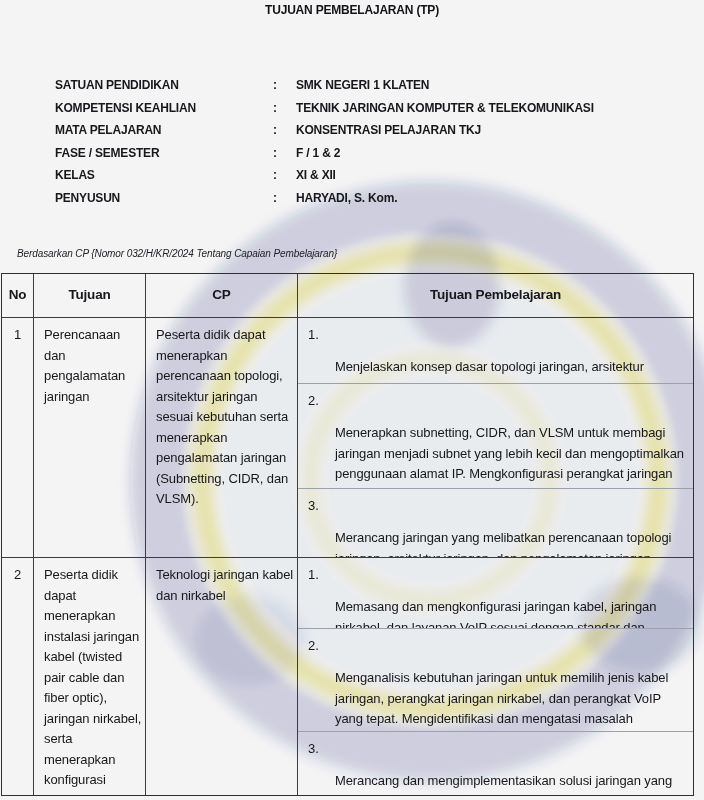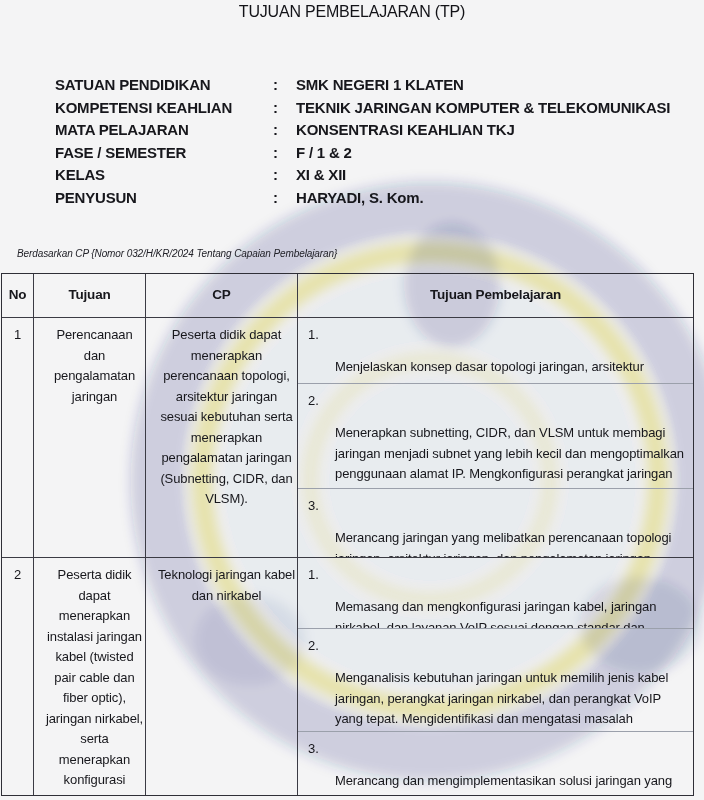--- a/index.html
+++ b/index.html
@@ -12,45 +12,45 @@
   }
   .page{position:relative;width:704px;height:800px;overflow:hidden;background:#f4f4f5;}
 
   
   .watermark{position:absolute;left:0;top:0;width:704px;height:800px;z-index:0;pointer-events:none;}
 
   .content{position:relative;z-index:1;}
 
   .doc-title{
     position:absolute;top:3px;left:0;width:704px;
-    text-align:center;font-size:16px;font-weight:400;letter-spacing:-0.2px;color:#121217;
+    text-align:center;font-size:12px;font-weight:700;letter-spacing:-0.2px;color:#121217;
   }
 
   .meta{position:absolute;top:74px;left:55px;display:grid;grid-template-columns:218px 23px auto;}
   .meta .mrow{display:contents;}
-  .meta span{display:block;height:22.6px;line-height:22.6px;font-size:15px;font-weight:700;letter-spacing:-0.2px;white-space:nowrap;}
+  .meta span{display:block;height:22.6px;line-height:22.6px;font-size:12px;font-weight:700;letter-spacing:-0.2px;white-space:nowrap;}
 
   .note{
     position:absolute;top:248px;left:5px;
     font-size:10px;font-style:italic;letter-spacing:-0.1px;color:#222229;white-space:nowrap;margin-left:12px;
   }
 
   .doc-table{
     position:absolute;top:273px;left:1px;width:691px;
     display:grid;grid-template-columns:32px 112px 152px 1fr;grid-template-rows:44px 240px 237px;
     border:1.6px solid #2f2f37;
     box-sizing:content-box;
     background:transparent;
     font-size:13px;line-height:20.5px;letter-spacing:-0.1px;
   }
   .cell{border-right:1px solid #3b3b44;border-bottom:1px solid #3b3b44;box-sizing:border-box;overflow:hidden;}
   .cell.lastcol{border-right:none;}
   .cell.lastrow{border-bottom:none;}
   .th{display:flex;align-items:center;justify-content:center;font-weight:700;font-size:13.5px;letter-spacing:-0.2px;}
-  .td{padding:7px 0 0 10px;text-align:center;}
+  .td{padding:7px 0 0 10px;}
   .td-no{padding:7px 0 0 0;text-align:center;}
   .tp-cell{padding:0;}
   .tp-item{display:flex;box-sizing:border-box;padding:7px 6px 0 10px;border-bottom:1px solid #9ba0ab;overflow:hidden;}
   .tp-item.last{border-bottom:none;}
   .tp-num{width:27px;flex:0 0 27px;}
   .tp-text{flex:1;margin-top:32px;}
   .h66{height:66px}.h105{height:105px}.h69{height:69px}
   .h71{height:71px}.h103{height:103px}.h63{height:63px}
 </style>
 </head>
@@ -86,21 +86,21 @@
         <span>SMK NEGERI 1 KLATEN</span>
       </div>
       <div class="mrow">
         <span>KOMPETENSI KEAHLIAN</span>
         <span>:</span>
         <span>TEKNIK JARINGAN KOMPUTER &amp; TELEKOMUNIKASI</span>
       </div>
       <div class="mrow">
         <span>MATA PELAJARAN</span>
         <span>:</span>
-        <span>KONSENTRASI KEAHLIAN TKJ</span>
+        <span>KONSENTRASI PELAJARAN TKJ</span>
       </div>
       <div class="mrow">
         <span>FASE / SEMESTER</span>
         <span>:</span>
         <span>F / 1 &amp; 2</span>
       </div>
       <div class="mrow">
         <span>KELAS</span>
         <span>:</span>
         <span>XI &amp; XII</span>

